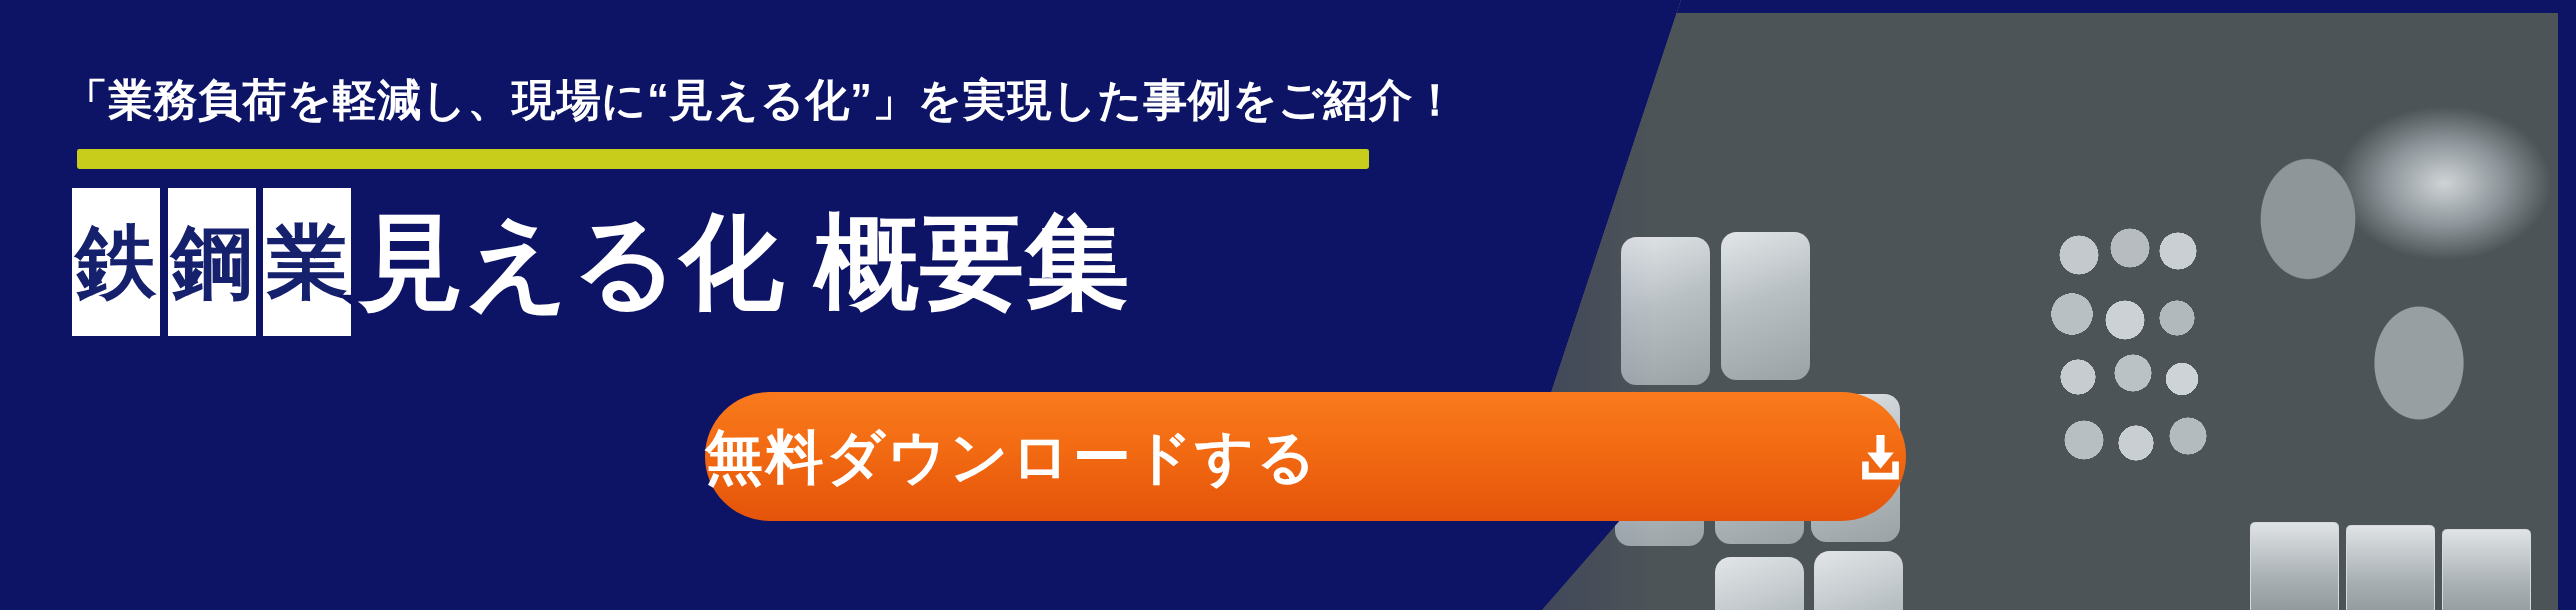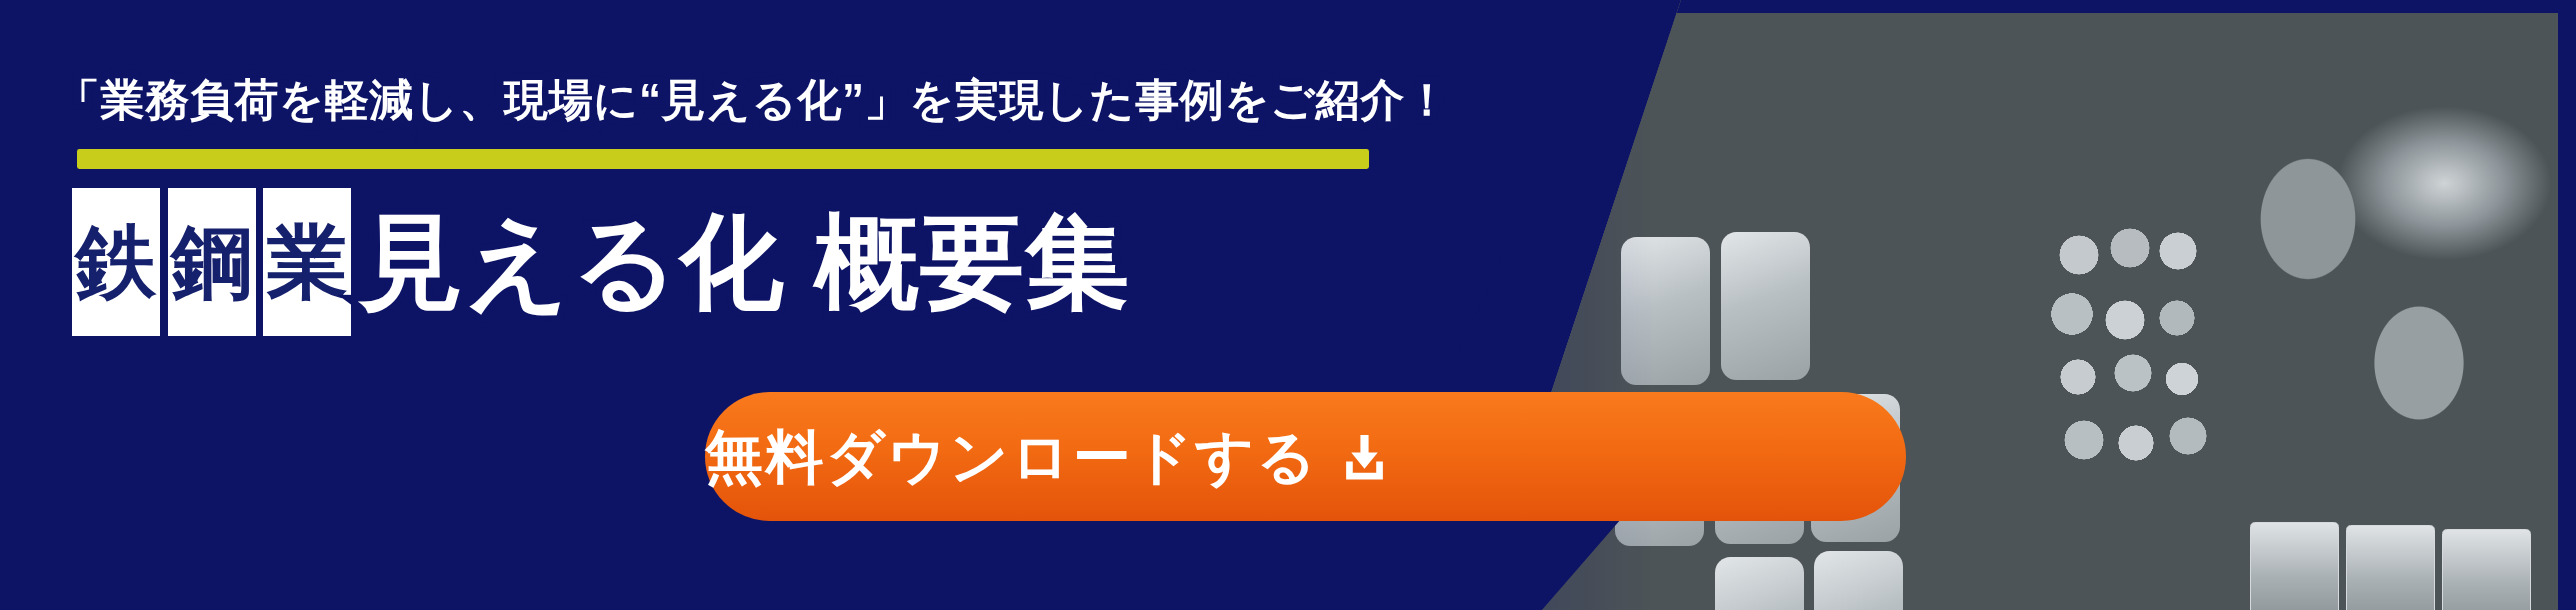--- a/index.html
+++ b/index.html
@@ -84,21 +84,21 @@
     top:0; left:0;
     width:1778px; height:611px;
     background:#0d1466;
     clip-path:polygon(0 0, 1494px 0, 1381px 225px, 1517px 225px, 1423px 427px,
                       1701px 427px, 1541px 611px, 0 611px);
   }
 
   
   .eyebrow{
     position:absolute;
-    left:56px;
+    left:64px;
     top:78px;
     white-space:nowrap;
     font-size:44px;
     font-weight:700;
     line-height:1;
     letter-spacing:0.6px;
     color:#ffffff;
     z-index:6;
     -webkit-text-stroke:15.4px #0d1466;
     paint-order:stroke fill;
@@ -151,21 +151,21 @@
   .cta{
     position:absolute;
     left:705px;
     top:392px;
     width:1201px;
     height:129px;
     border-radius:65px;
     background:linear-gradient(180deg,#f97a1c 0%, #f26a12 45%, #e4530a 100%);
     display:flex;
     align-items:center;
-    justify-content:flex-start;
+    justify-content:space-between;
     gap:20px;
     z-index:8;
     border:none;
     cursor:pointer;
     padding:0;
   }
   .cta-label{
     color:#ffffff;
     font-size:58px;
     font-weight:700;

